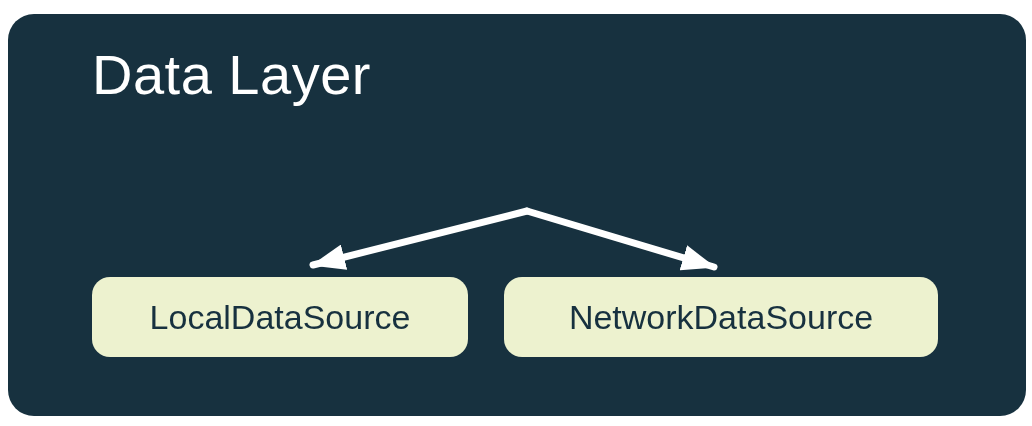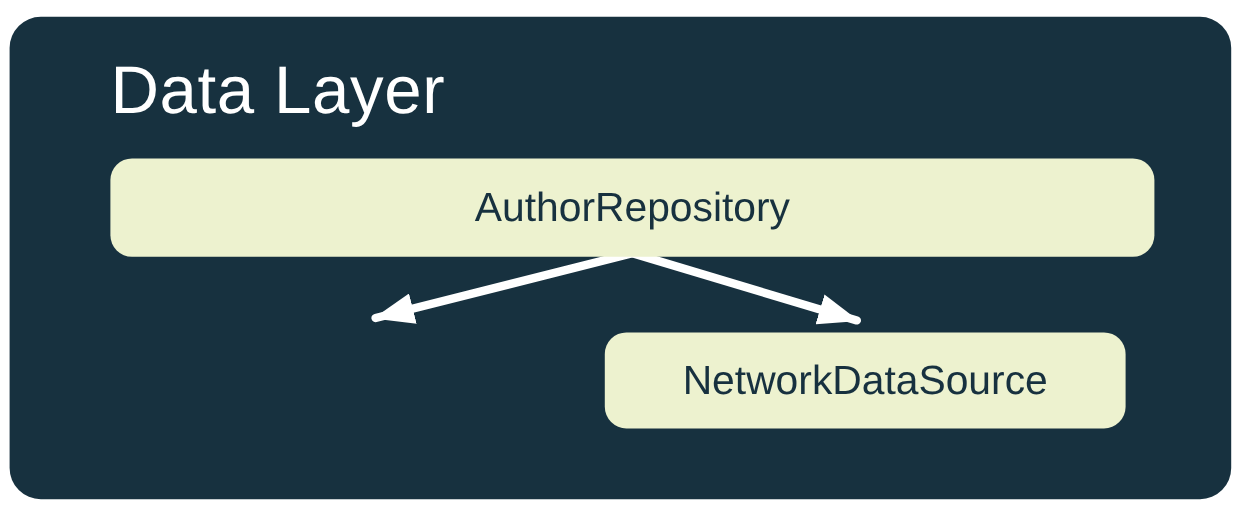--- a/index.html
+++ b/index.html
@@ -57,22 +57,22 @@
   <svg class="edges-layer" viewBox="0 0 1018 402">
     <defs>
       <marker id="arrowhead" markerUnits="userSpaceOnUse" markerWidth="34" markerHeight="26" refX="32" refY="13" orient="auto">
         <path d="M0,0 L34,13 L0,26 Z" fill="#FFFFFF"></path>
       </marker>
     </defs>
     <line x1="519" y1="197" x2="305" y2="251" stroke="#FFFFFF" stroke-width="7" stroke-linecap="round" marker-end="url(#arrowhead)"></line>
     <line x1="519" y1="197" x2="706" y2="253" stroke="#FFFFFF" stroke-width="7" stroke-linecap="round" marker-end="url(#arrowhead)"></line>
   </svg>
 
-  <div class="node node-repository">
-    <span>AuthorRepository</span>
+
+  <div class="node node-local">
+    <span>LocalDataSource</span>
   </div>
-
 
   <div class="node node-network">
     <span>NetworkDataSource</span>
   </div>
 
 </div>
 
 </body></html>

